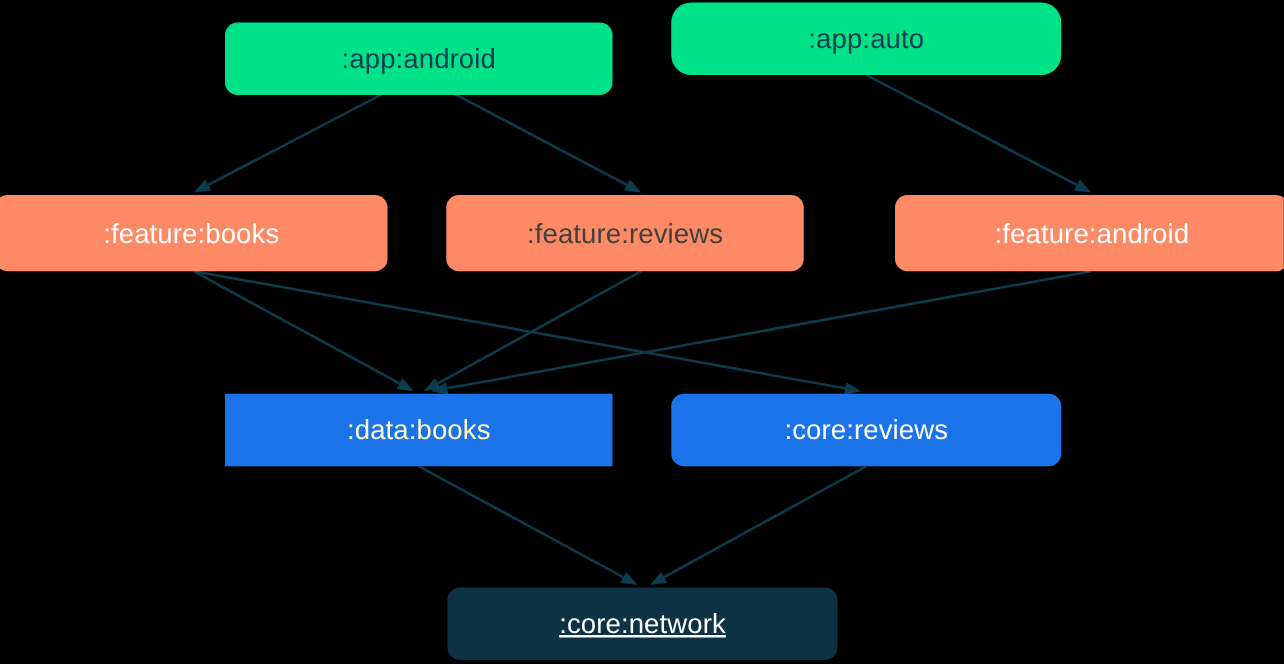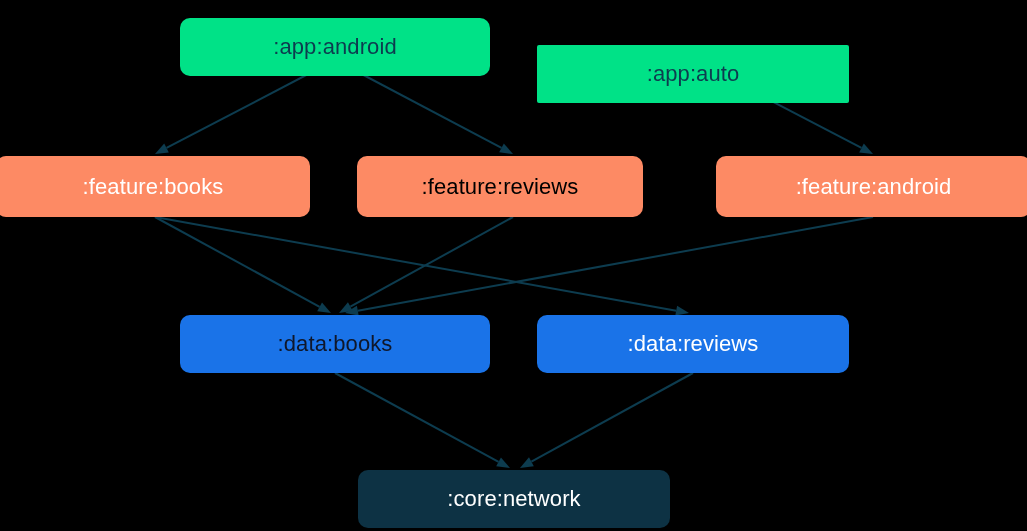--- a/index.html
+++ b/index.html
@@ -82,35 +82,35 @@
       </g>
       <g>
         <line x1="693" y1="373" x2="531.3949762798137" y2="461.74264308333926" stroke="#0d3c4f" stroke-width="2" stroke-linecap="butt"></line>
         <polygon points="520,468 528.9883005426365,457.3599598987955 533.8016520169909,466.125326267883" fill="#0d3c4f"></polygon>
       </g>
     </svg>
   <div id="node-layer">
       <div class="node" style="left: 180px; top: 2px; width: 310px; height: 58px; background: rgb(0, 226, 135); color: rgb(13, 60, 79); border-radius: 10px; margin-top: 16px;">
         <span class="node-label">:app:android</span>
       </div>
-      <div class="node" style="left: 537px; top: 2px; width: 312px; height: 58px; background: rgb(0, 226, 135); color: rgb(13, 60, 79); border-radius: 2px; margin-top: 43px;">
+      <div class="node" style="left: 537px; top: 2px; width: 312px; height: 58px; background: rgb(0, 226, 135); color: rgb(13, 60, 79); border-radius: 16px;">
         <span class="node-label">:app:auto</span>
       </div>
       <div class="node" style="left: -4px; top: 156px; width: 314px; height: 61px; background: rgb(253, 138, 100); color: rgb(255, 255, 255); border-radius: 10px;">
         <span class="node-label">:feature:books</span>
       </div>
-      <div class="node" style="left: 357px; top: 156px; width: 286px; height: 61px; background: rgb(253, 138, 100); color: #000000; border-radius: 10px;">
+      <div class="node" style="left: 357px; top: 156px; width: 286px; height: 61px; background: rgb(253, 138, 100); color: #404040; border-radius: 10px;">
         <span class="node-label">:feature:reviews</span>
       </div>
       <div class="node" style="left: 716px; top: 156px; width: 315px; height: 61px; background: rgb(253, 138, 100); color: rgb(255, 255, 255); border-radius: 10px;">
         <span class="node-label">:feature:android</span>
       </div>
-      <div class="node" style="left: 180px; top: 315px; width: 310px; height: 58px; background: rgb(26, 115, 232); color: #0f172a; border-radius: 10px; text-align: right;">
+      <div class="node" style="left: 180px; top: 315px; width: 310px; height: 58px; background: rgb(26, 115, 232); color: #fef9c3; border-radius: 0; text-align: right;">
         <span class="node-label">:data:books</span>
       </div>
       <div class="node" style="left: 537px; top: 315px; width: 312px; height: 58px; background: rgb(26, 115, 232); color: rgb(255, 255, 255); border-radius: 10px;">
-        <span class="node-label">:data:reviews</span>
+        <span class="node-label">:core:reviews</span>
       </div>
-      <div class="node" style="left: 358px; top: 470px; width: 312px; height: 58px; background: rgb(13, 50, 68); color: rgb(255, 255, 255); border-radius: 10px;">
+      <div class="node" style="left: 358px; top: 470px; width: 312px; height: 58px; background: rgb(13, 50, 68); color: rgb(255, 255, 255); border-radius: 10px; text-decoration: underline;">
         <span class="node-label">:core:network</span>
       </div>
     </div>
 </div>
 
 </body></html>

